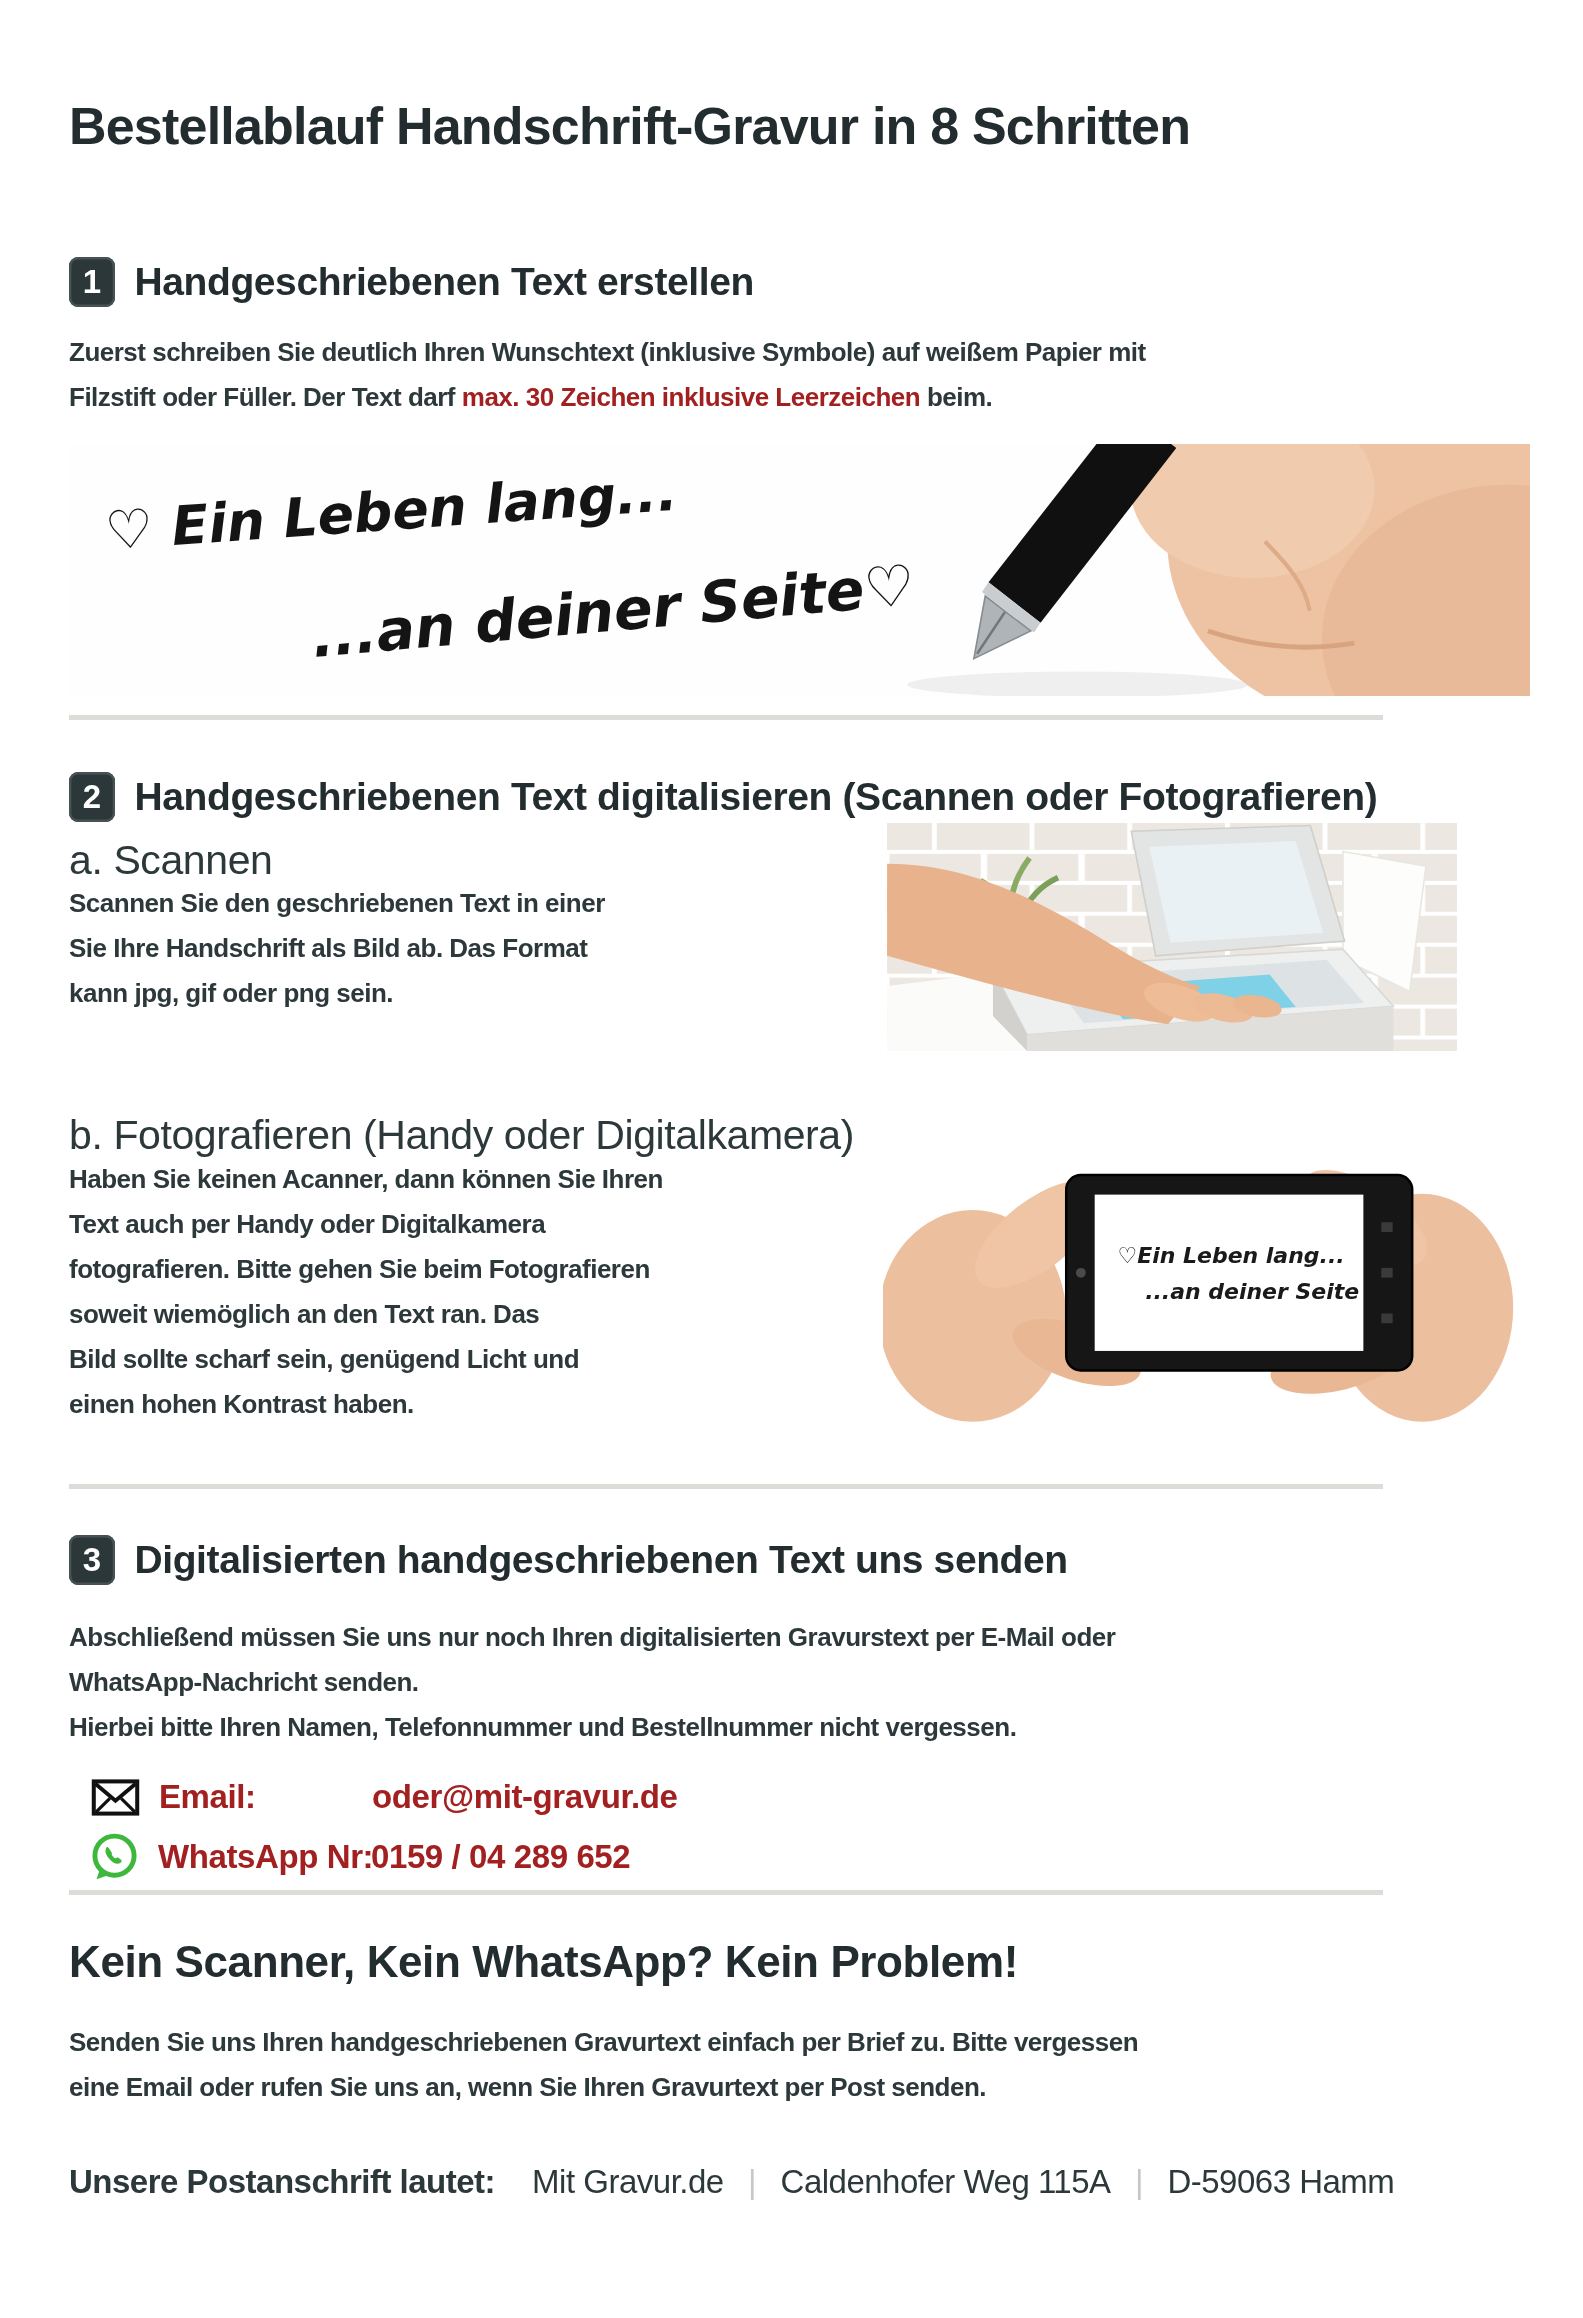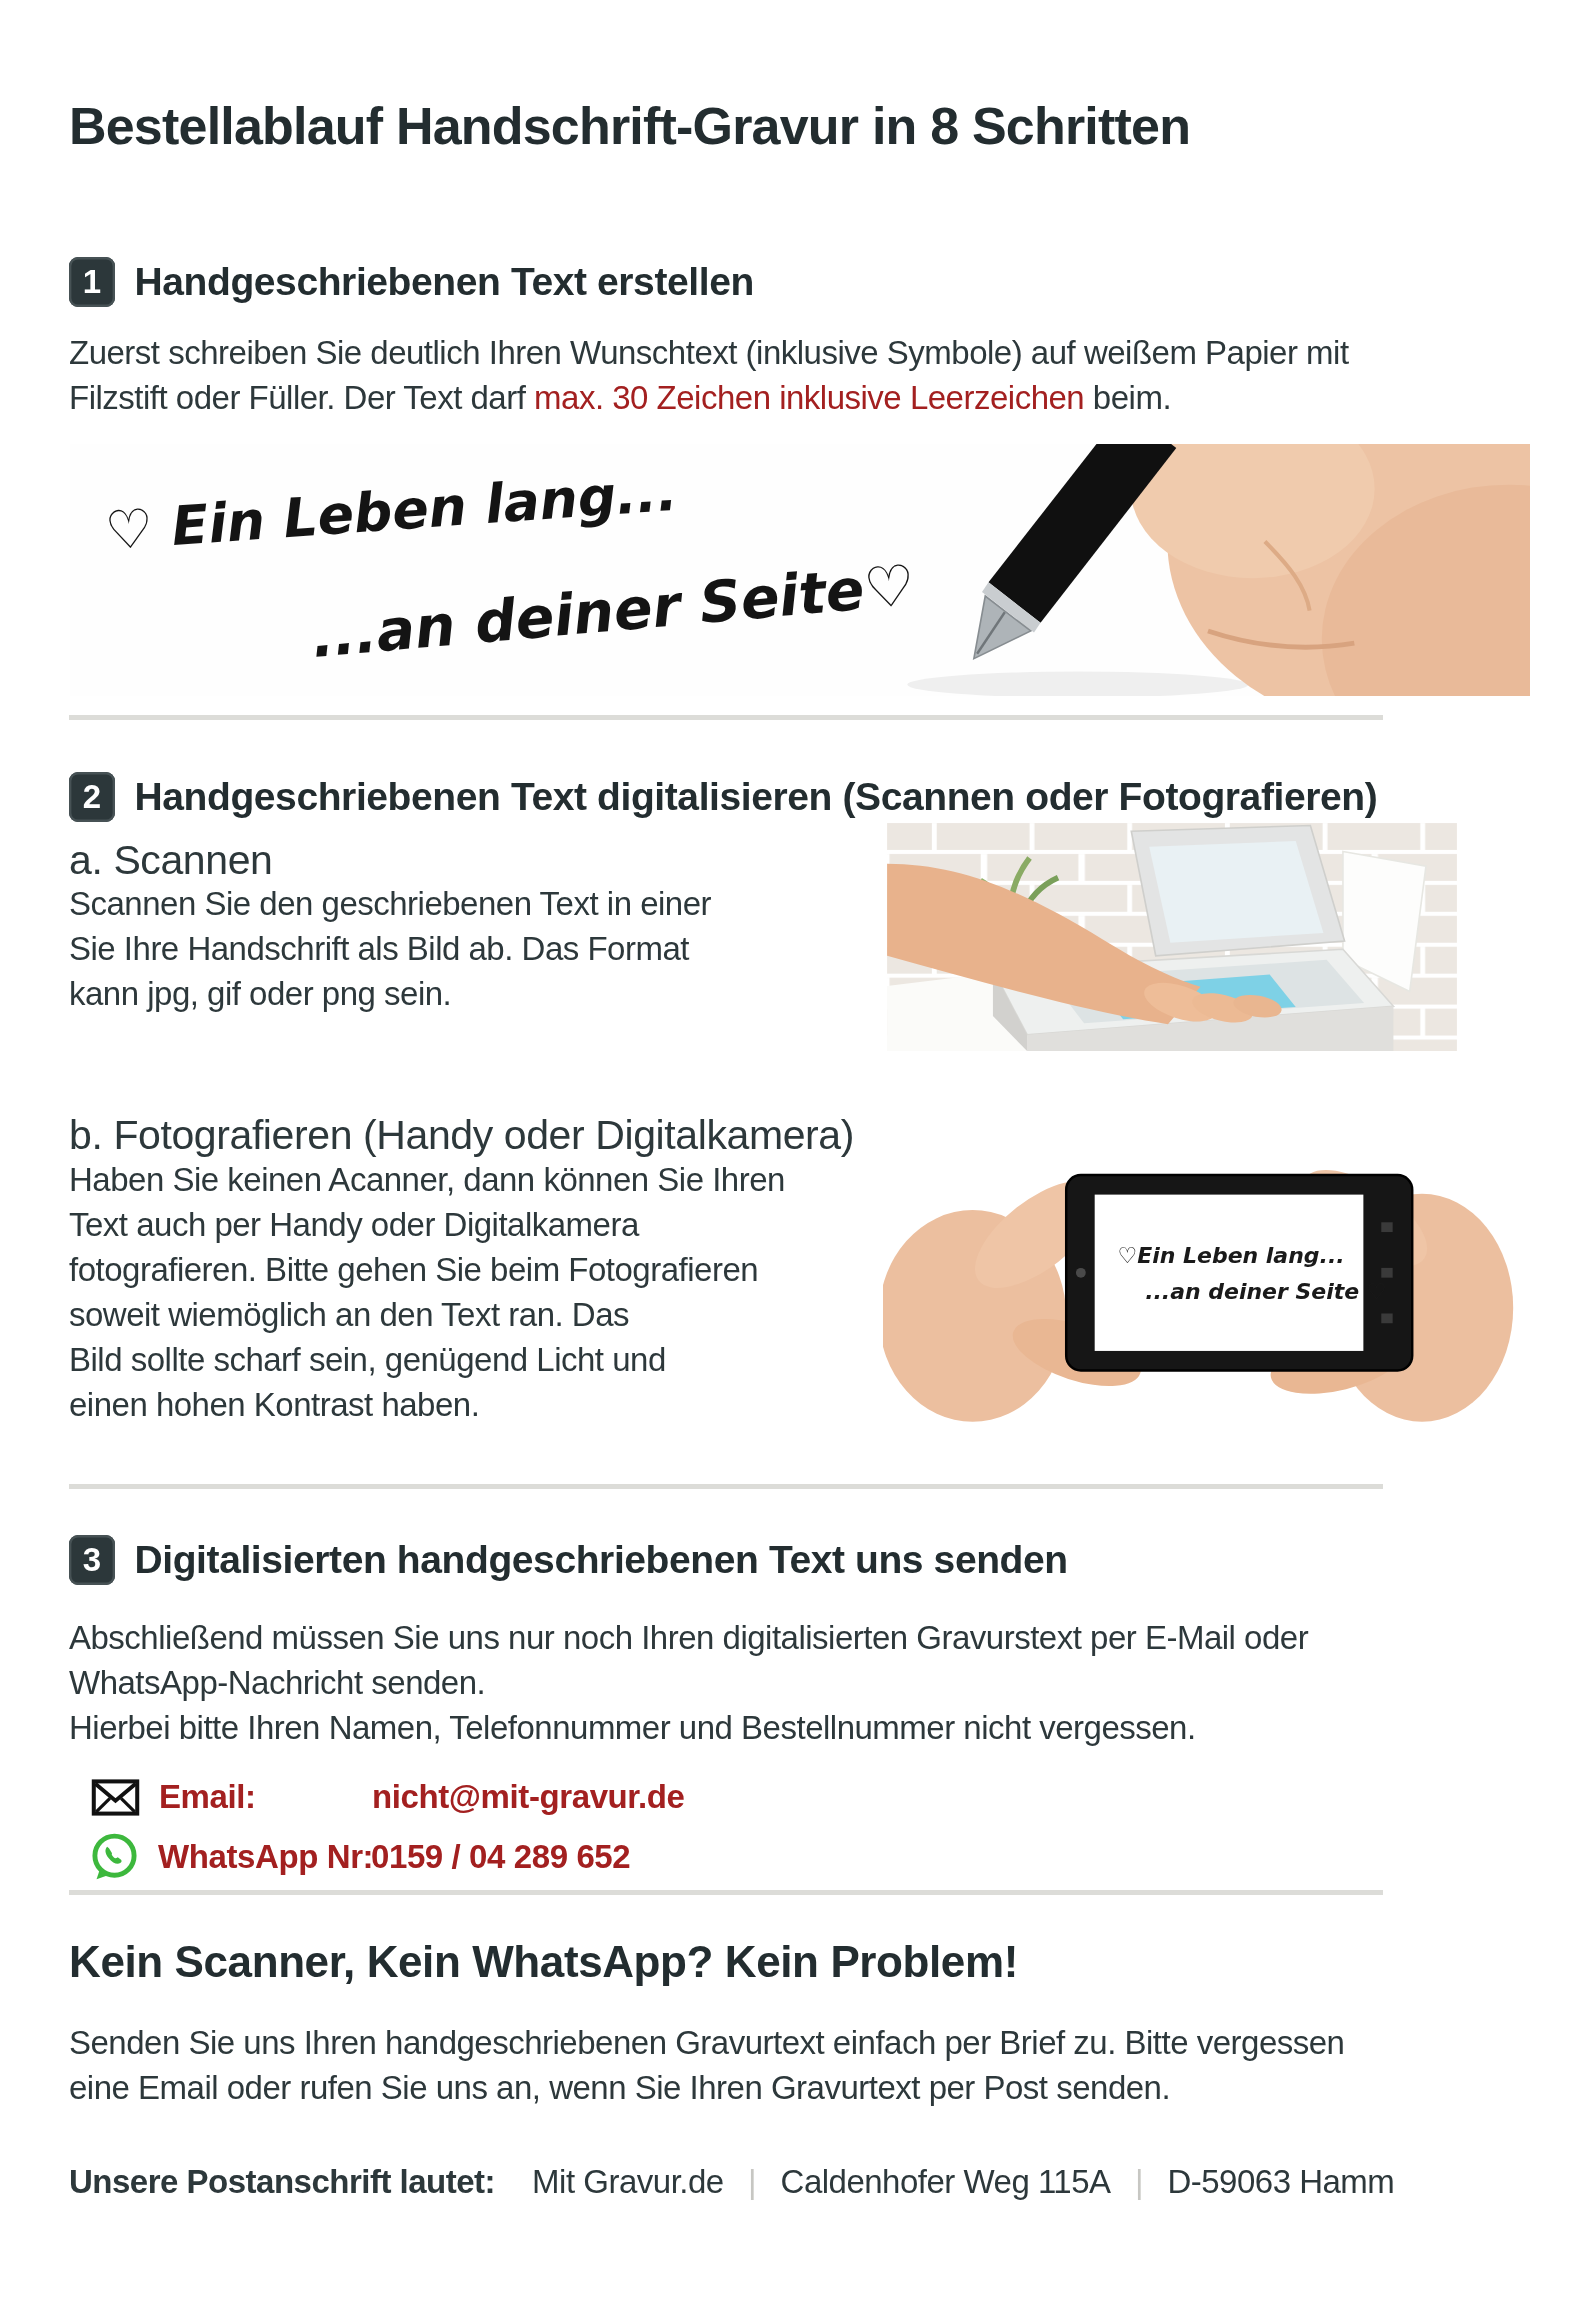--- a/index.html
+++ b/index.html
@@ -5,21 +5,21 @@
   html,body{margin:0;padding:0;background:#ffffff;}
   .page{position:relative;width:1584px;height:2319px;background:#ffffff;overflow:hidden;
         font-family:"Liberation Sans",sans-serif;color:#2d383b;}
   .abs{position:absolute;}
   .title{font-size:52px;font-weight:bold;letter-spacing:-0.8px;color:#232d30;margin:0;white-space:nowrap;}
   .step-header{display:flex;align-items:center;gap:19.5px;}
   .badge{display:flex;align-items:center;justify-content:center;width:46px;height:50px;
          background:#2c373a;border-radius:9px;color:#ffffff;font-size:33px;font-weight:bold;
          box-shadow:inset 0 0 0 2.4px #475255;}
   .step-title{font-size:39px;font-weight:bold;letter-spacing:-0.4px;color:#232d30;white-space:nowrap;}
-  .body{font-size:33px;letter-spacing:-0.5px;line-height:45px;}
+  .body{font-size:26px;letter-spacing:-0.5px;line-height:45px;font-weight:bold;}
   .bline{white-space:nowrap;}
   .red{color:#a32020;}
   .subhead{font-size:41px;font-weight:normal;letter-spacing:-0.4px;white-space:nowrap;}
   .divider{height:4.9px;background:#dcdcd8;width:1314px;}
   .contact-row{display:flex;align-items:center;}
   .cicon{width:68px;display:flex;align-items:center;}
   .clabel{width:213px;font-size:33px;font-weight:bold;color:#a32020;letter-spacing:-0.4px;white-space:nowrap;}
   .cvalue{font-size:33px;font-weight:bold;color:#a32020;letter-spacing:-0.4px;white-space:nowrap;}
   .ns-title{font-size:44px;font-weight:bold;letter-spacing:-0.4px;color:#232d30;white-space:nowrap;margin:0;}
   .footer{display:flex;align-items:baseline;font-size:33px;letter-spacing:-0.5px;white-space:nowrap;}
@@ -164,21 +164,21 @@
   <div class="abs contact-row" style="left:91px;top:1774px;height:46px;">
     <span class="cicon">
       <svg width="49" height="37" viewBox="0 0 60 46">
         <rect x="3" y="3" width="54" height="40" fill="none" stroke="#111111" stroke-width="5"></rect>
         <polyline points="5,6 30,27 55,6" fill="none" stroke="#111111" stroke-width="5"></polyline>
         <line x1="6" y1="41" x2="23" y2="24" stroke="#111111" stroke-width="4"></line>
         <line x1="54" y1="41" x2="37" y2="24" stroke="#111111" stroke-width="4"></line>
       </svg>
     </span>
     <span class="clabel">Email:</span>
-    <span class="cvalue">nicht@mit-gravur.de</span>
+    <span class="cvalue">oder@mit-gravur.de</span>
   </div>
   <div class="abs contact-row" style="left:90px;top:1821px;height:47px;margin-top:12px;">
     <span class="cicon">
       <svg width="49" height="49" viewBox="0 0 60 60">
         <circle cx="30" cy="29" r="24" fill="none" stroke="#3db83d" stroke-width="6"></circle>
         <polygon points="12,46 8,58 22,53" fill="#3db83d"></polygon>
         <path d="M21,18 c-3,3 -3,8 2,14 c5,6 10,8 14,6 c2,-1 2,-3 1,-4 l-4,-3 c-2,1 -3,2 -5,0 c-2,-2 -3,-4 -2,-5 l-3,-5 c-1,-2 -2,-2 -3,-3 z" fill="#3db83d"></path>
       </svg>
     </span>
     <span class="clabel">WhatsApp Nr:</span>

